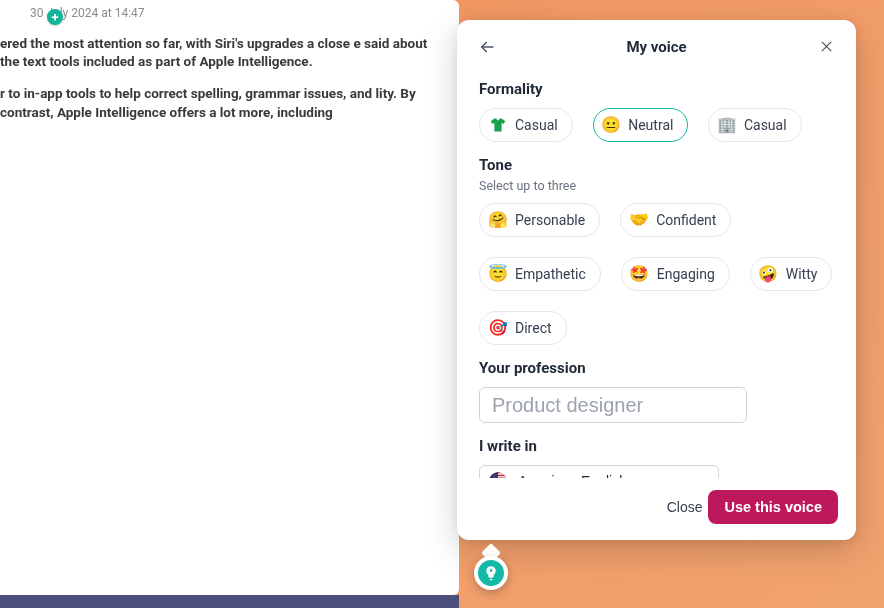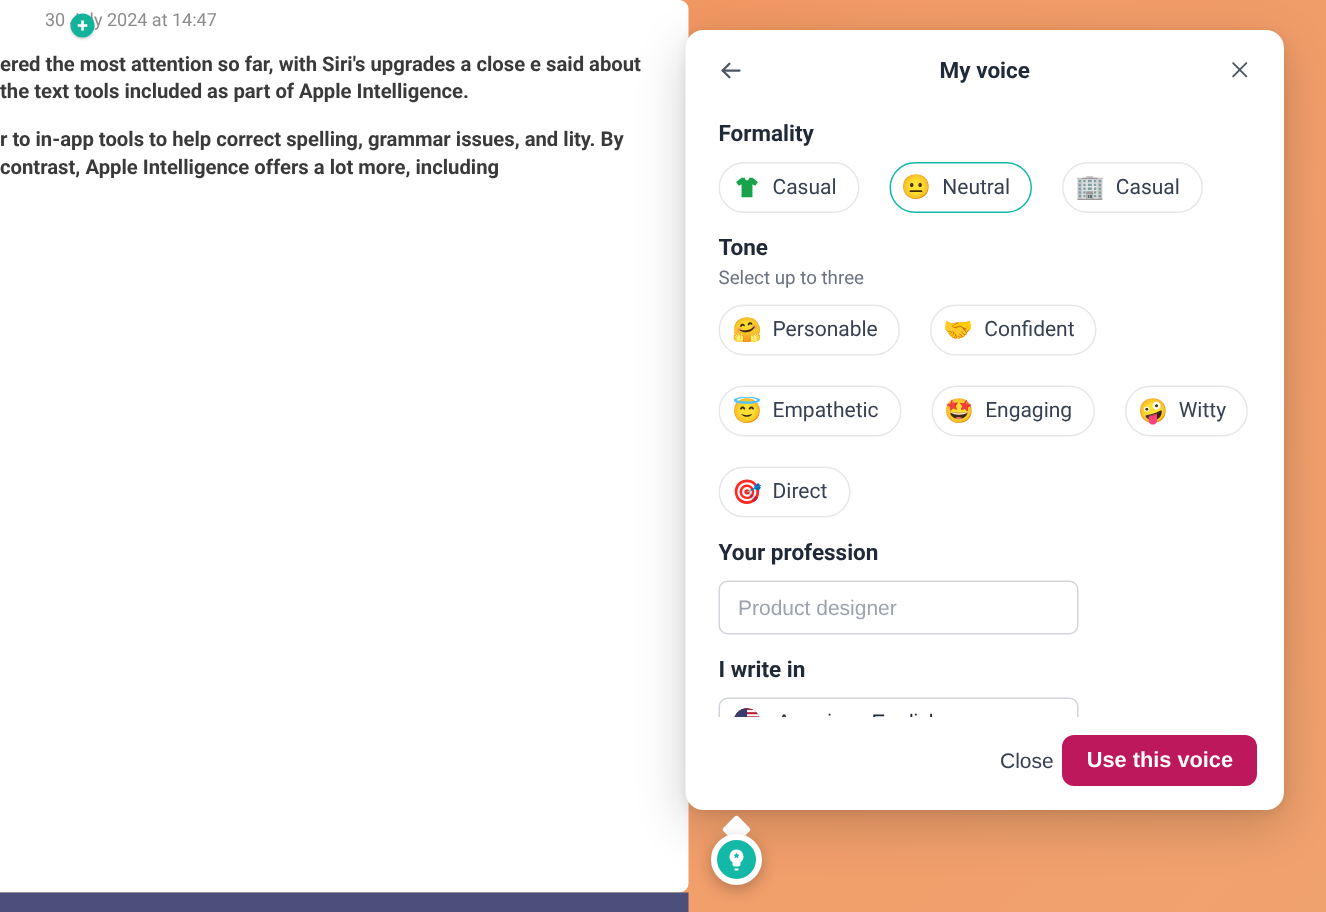--- a/index.html
+++ b/index.html
@@ -125,26 +125,26 @@
   .chip.selected {
     border: 1.5px solid #14b8a6;
     padding: 5.5px 13.5px 5.5px 7.5px;
   }
   .chip .ic {
     width: 20px; height: 20px;
     display: flex; align-items: center; justify-content: center;
     font-size: 16px;
   }
   .text-input {
-    width: 240px;
+    width: 268px;
     height: 36px;
     border: 1px solid #d1d5db;
     border-radius: 6px;
     padding: 0 12px;
-    font-size: 14px;
+    font-size: 20px;
     color: #374151;
     outline: none;
   }
   .text-input::placeholder { color: #9ca3af; }
   .select-wrap {
     position: relative;
     width: 240px;
   }
   .select-wrap select {
     width: 100%;

